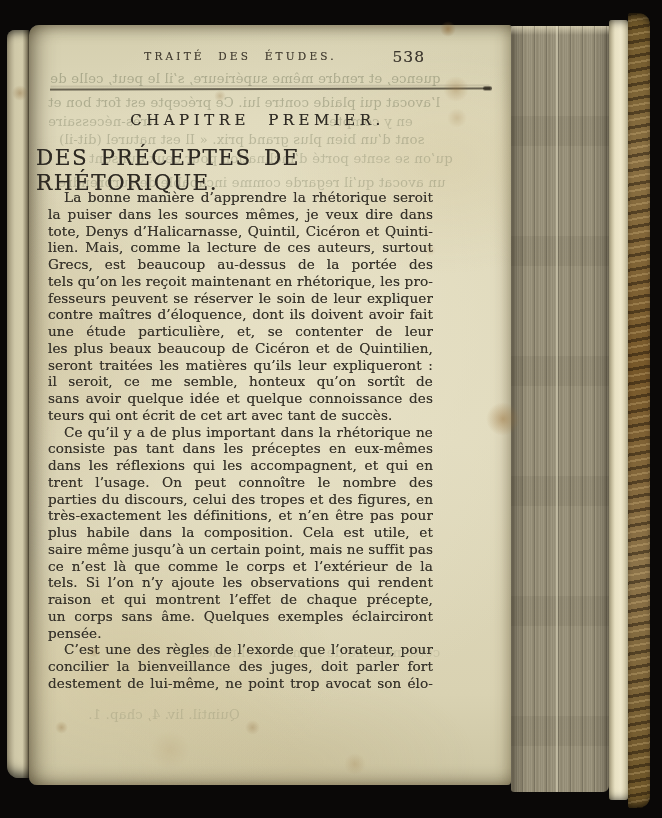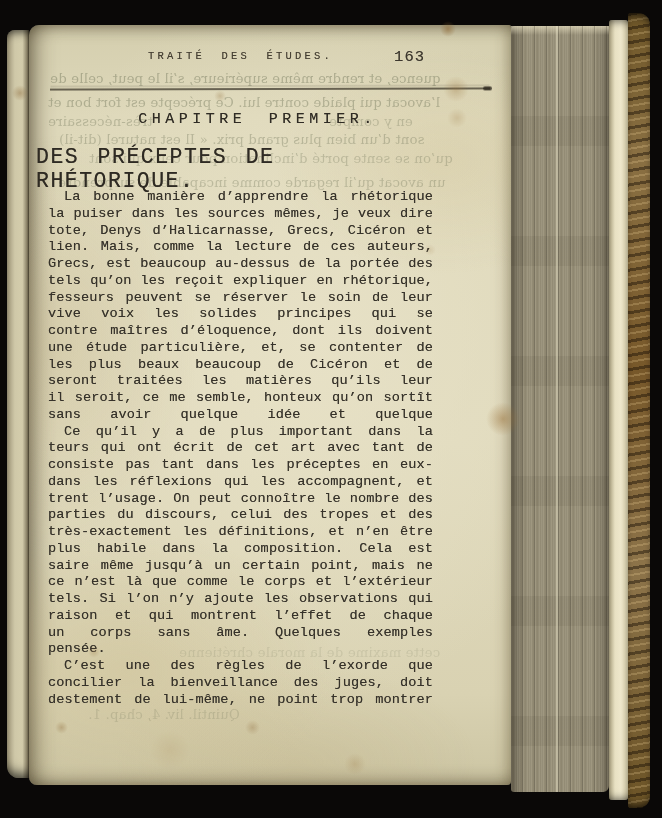--- a/index.html
+++ b/index.html
@@ -42,21 +42,21 @@
 
   
   .ghost-layer{position:absolute;inset:0;overflow:hidden;}
   .ghost{
     position:absolute;white-space:nowrap;
     color:#6d7257;transform:scaleX(-1);filter:blur(.7px);
     font-size:13.2px;letter-spacing:.2px;
   }
 
   
-  .textarea{position:absolute;left:19px;top:0;width:385px;height:760px;color:#38342c;font-family:Liberation Mono, monospace;}
+  .textarea{position:absolute;left:19px;top:0;width:385px;height:760px;color:#38342c;}
   .running-row{position:absolute;top:25px;left:0;width:100%;height:18px;}
   .running-head{
     display:block;text-align:center;
     font-size:10.5px;letter-spacing:3.2px;word-spacing:7px;
     color:#443e32;text-shadow:0 0 .5px rgba(68,62,50,.55);
   }
   .folio{
     position:absolute;right:8px;top:-2px;
     font-size:15.5px;color:#3c372e;letter-spacing:1px;
     text-shadow:0 0 .5px rgba(60,55,46,.5);
@@ -159,57 +159,56 @@
         <div class="ghost" style="left: 30px; top: 107px; opacity: 0.34;">sont d’un bien plus grand prix. « Il est naturel (dit-il)</div>
         <div class="ghost" style="left: 60px; top: 126px; opacity: 0.3;">qu’on se sente porté d’inclination pour ceux qui sont</div>
         <div class="ghost" style="left: 29px; top: 150px; opacity: 0.32;">un avocat qu’il regarde comme incapable de surprendre</div>
         <div class="ghost" style="left: 150px; top: 620px; opacity: 0.16;">cette maxime de la morale chrétienne</div>
         <div class="ghost" style="left: 59px; top: 682px; opacity: 0.22;">Quintil. liv. 4, chap. 1.</div>
       </div>
 
     <div class="textarea">
       <div class="running-row">
         <span class="running-head">TRAITÉ DES ÉTUDES.</span>
-        <span class="folio">163</span>
+        <span class="folio">538</span>
       </div>
       <div class="rule"></div>
       <h2 class="chapter">CHAPITRE PREMIER.</h2>
       <h1 class="section">DES PRÉCEPTES DE RHÉTORIQUE.</h1>
       <div class="bodytext">
           <div class="line indent">La bonne manière d’apprendre la rhétorique seroit de</div>
           <div class="line">la puiser dans les sources mêmes, je veux dire dans Aris-</div>
-          <div class="line">tote, Denys d’Halicarnasse, Grecs, Cicéron et Quinti-</div>
+          <div class="line">tote, Denys d’Halicarnasse, Quintil, Cicéron et Quinti-</div>
           <div class="line">lien. Mais, comme la lecture de ces auteurs, surtout des</div>
           <div class="line">Grecs, est beaucoup au-dessus de la portée des écoliers,</div>
-          <div class="line">tels qu’on les reçoit expliquer en rhétorique, les pro-</div>
+          <div class="line">tels qu’on les reçoit maintenant en rhétorique, les pro-</div>
           <div class="line">fesseurs peuvent se réserver le soin de leur expliquer de</div>
-          <div class="line">vive voix les solides principes qui se trouvent dans ces</div>
           <div class="line">contre maîtres d’éloquence, dont ils doivent avoir fait</div>
           <div class="line">une étude particulière, et, se contenter de leur indiquer</div>
           <div class="line">les plus beaux beaucoup de Cicéron et de Quintilien, où</div>
           <div class="line">seront traitées les matières qu’ils leur expliqueront : car</div>
           <div class="line">il seroit, ce me semble, honteux qu’on sortît de rhétorique</div>
           <div class="line">sans avoir quelque idée et quelque connoissance des au-</div>
+          <div class="line last">teurs qui ont écrit de cet art avec tant de succès.</div>
           <div class="line indent">Ce qu’il y a de plus important dans la rhétorique ne</div>
-          <div class="line last">teurs qui ont écrit de cet art avec tant de succès.</div>
           <div class="line">consiste pas tant dans les préceptes en eux-mêmes que</div>
           <div class="line">dans les réflexions qui les accompagnent, et qui en mon-</div>
           <div class="line">trent l’usage. On peut connoître le nombre des différentes</div>
           <div class="line">parties du discours, celui des tropes et des figures, en savoir</div>
           <div class="line">très-exactement les définitions, et n’en être pas pour cela</div>
           <div class="line">plus habile dans la composition. Cela est utile, et néces-</div>
           <div class="line">saire même jusqu’à un certain point, mais ne suffit pas :</div>
           <div class="line">ce n’est là que comme le corps et l’extérieur de la rhéto-</div>
           <div class="line">tels. Si l’on n’y ajoute les observations qui rendent</div>
           <div class="line">raison et qui montrent l’effet de chaque précepte, c’est</div>
           <div class="line">un corps sans âme. Quelques exemples éclairciront ma</div>
           <div class="line last">pensée.</div>
           <div class="line indent">C’est une des règles de l’exorde que l’orateur, pour se</div>
           <div class="line">concilier la bienveillance des juges, doit parler fort mo-</div>
-          <div class="line">destement de lui-même, ne point trop montrer son élo-</div>
+          <div class="line">destement de lui-même, ne point trop avocat son élo-</div>
         </div>
     </div>
   </div>
 
   <div class="fore-edge">
     <div class="edge-highlight"></div>
   </div>
   <div class="endpaper"></div>
   <div class="cover"></div>
 

